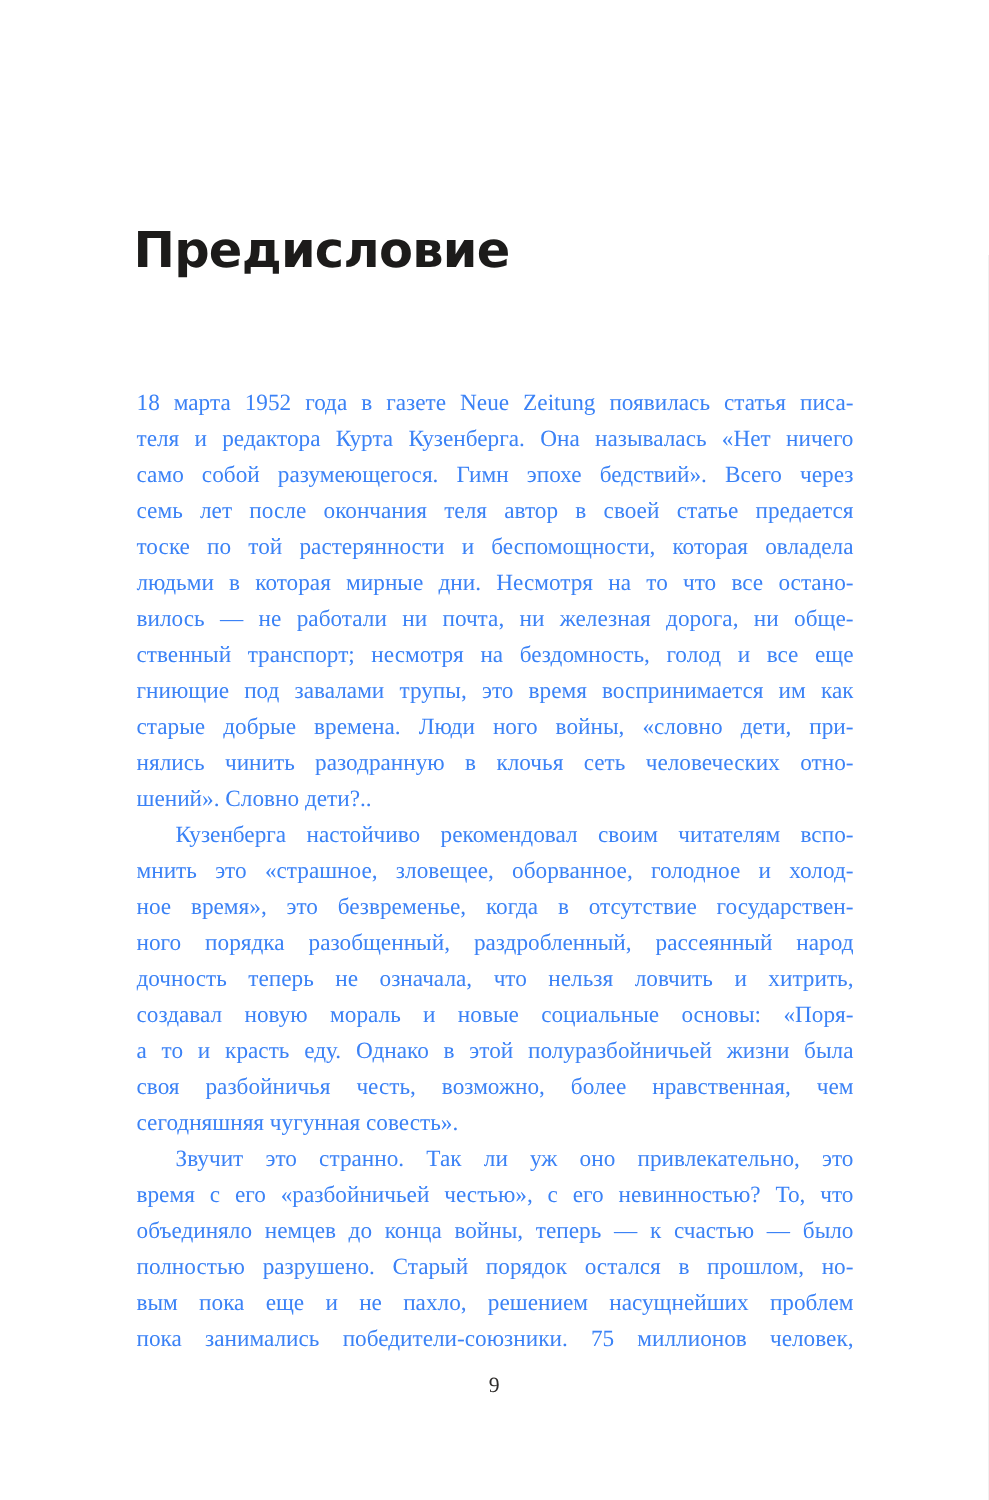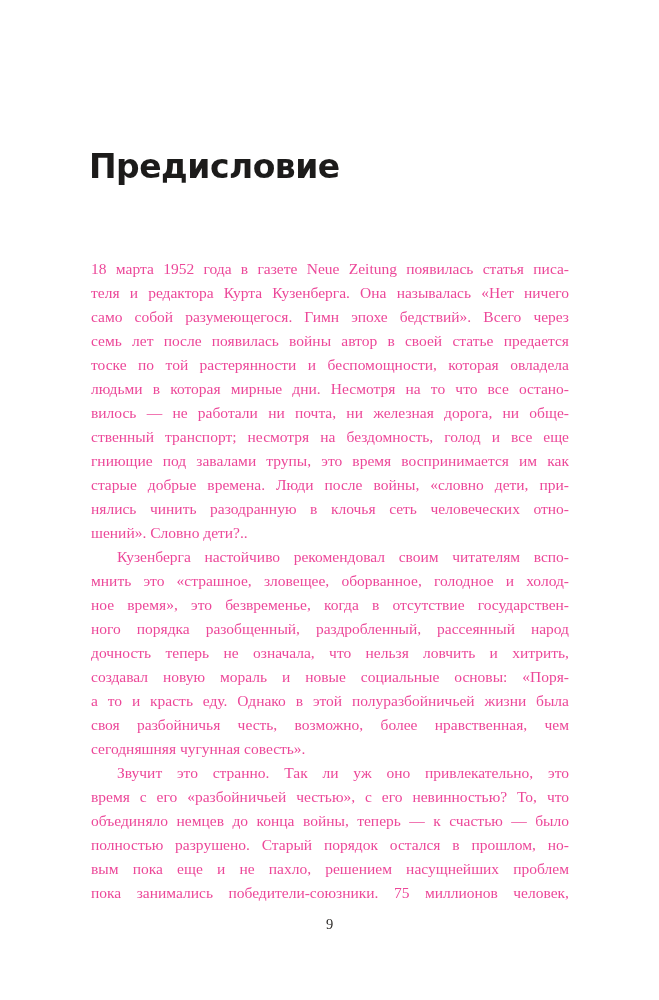--- a/index.html
+++ b/index.html
@@ -27,21 +27,21 @@
     color: #1c1b1a;
     text-align: center;
   }
   .text-block {
     position: absolute;
     left: 91px;
     top: 257px;
     width: 478px;
     font-family: "Liberation Serif", "DejaVu Serif", serif;
     font-size: 15.5px;
-    color: #ec4899;
+    color: #3b82f6;
   }
   .line {
     height: 24px;
     line-height: 24px;
     text-align: justify;
     text-align-last: justify;
     -moz-text-align-last: justify;
     white-space: normal;
     overflow: hidden;
   }
@@ -66,27 +66,27 @@
 </head>
 <body>
 
 <div class="page">
   <h1 class="chapter-title">Предисловие</h1>
 
   <div class="text-block">
       <div class="line">18 марта 1952 года в газете Neue Zeitung появилась статья писа-</div>
       <div class="line">теля и редактора Курта Кузенберга. Она называлась «Нет ничего</div>
       <div class="line">само собой разумеющегося. Гимн эпохе бедствий». Всего через</div>
-      <div class="line">семь лет после появилась войны автор в своей статье предается</div>
+      <div class="line">семь лет после окончания теля автор в своей статье предается</div>
       <div class="line">тоске по той растерянности и беспомощности, которая овладела</div>
       <div class="line">людьми в которая мирные дни. Несмотря на то что все остано-</div>
       <div class="line">вилось — не работали ни почта, ни железная дорога, ни обще-</div>
       <div class="line">ственный транспорт; несмотря на бездомность, голод и все еще</div>
       <div class="line">гниющие под завалами трупы, это время воспринимается им как</div>
-      <div class="line">старые добрые времена. Люди после войны, «словно дети, при-</div>
+      <div class="line">старые добрые времена. Люди ного войны, «словно дети, при-</div>
       <div class="line">нялись чинить разодранную в клочья сеть человеческих отно-</div>
       <div class="line last">шений». Словно дети?..</div>
       <div class="line indent">Кузенберга настойчиво рекомендовал своим читателям вспо-</div>
       <div class="line">мнить это «страшное, зловещее, оборванное, голодное и холод-</div>
       <div class="line">ное время», это безвременье, когда в отсутствие государствен-</div>
       <div class="line">ного порядка разобщенный, раздробленный, рассеянный народ</div>
       <div class="line">дочность теперь не означала, что нельзя ловчить и хитрить,</div>
       <div class="line">создавал новую мораль и новые социальные основы: «Поря-</div>
       <div class="line">а то и красть еду. Однако в этой полуразбойничьей жизни была</div>
       <div class="line">своя разбойничья честь, возможно, более нравственная, чем</div>

